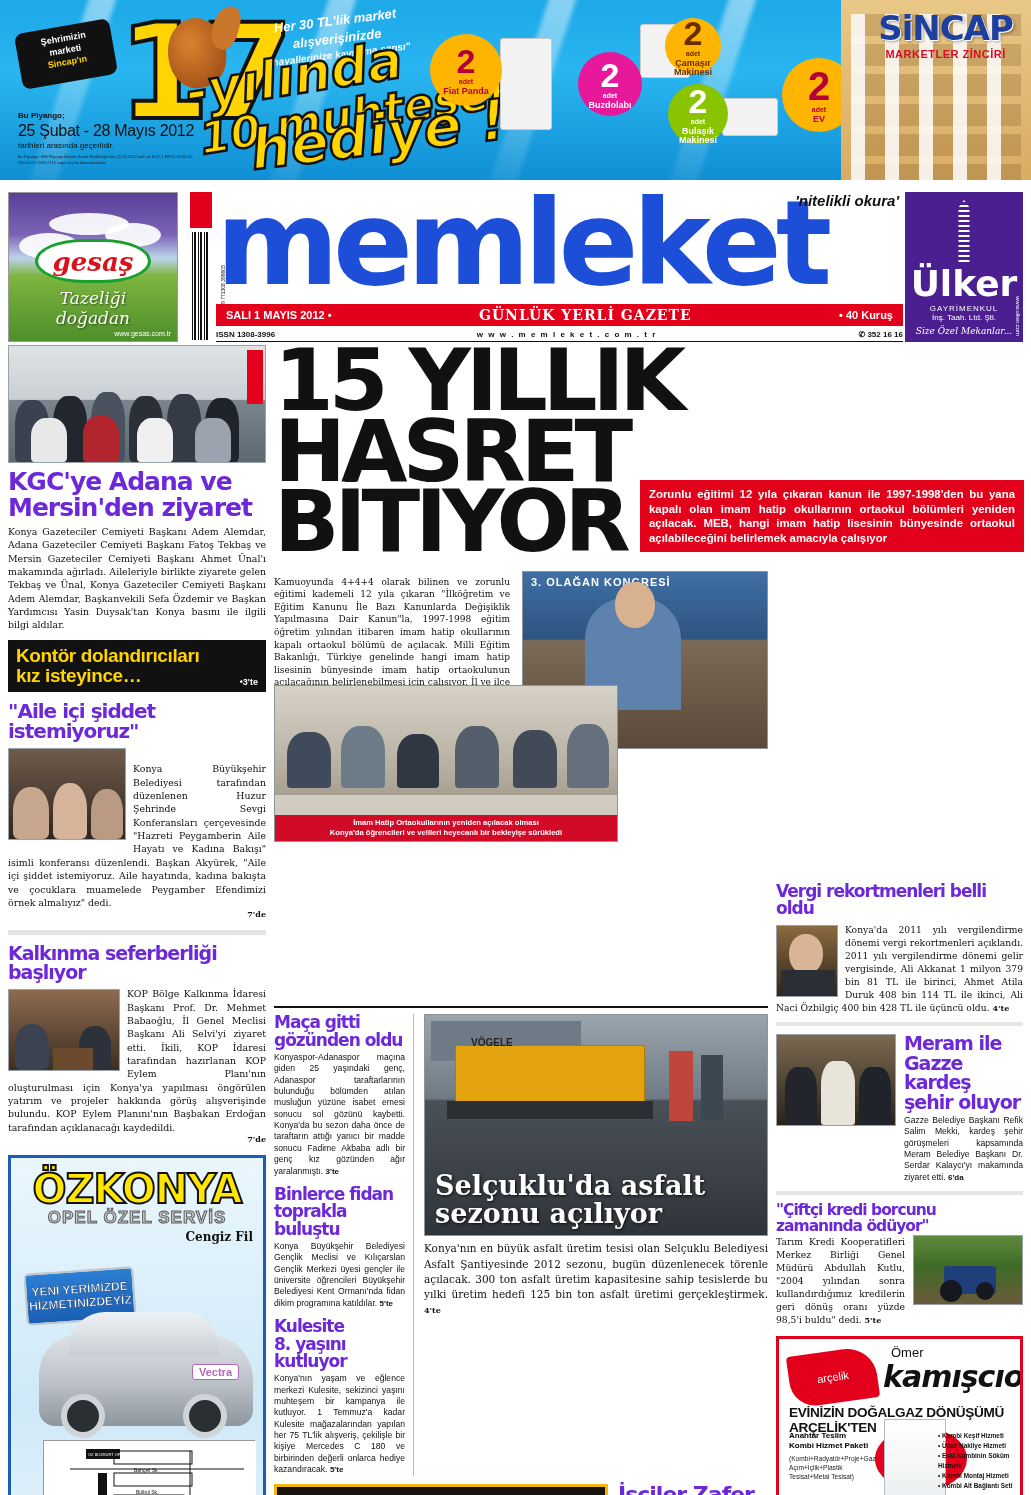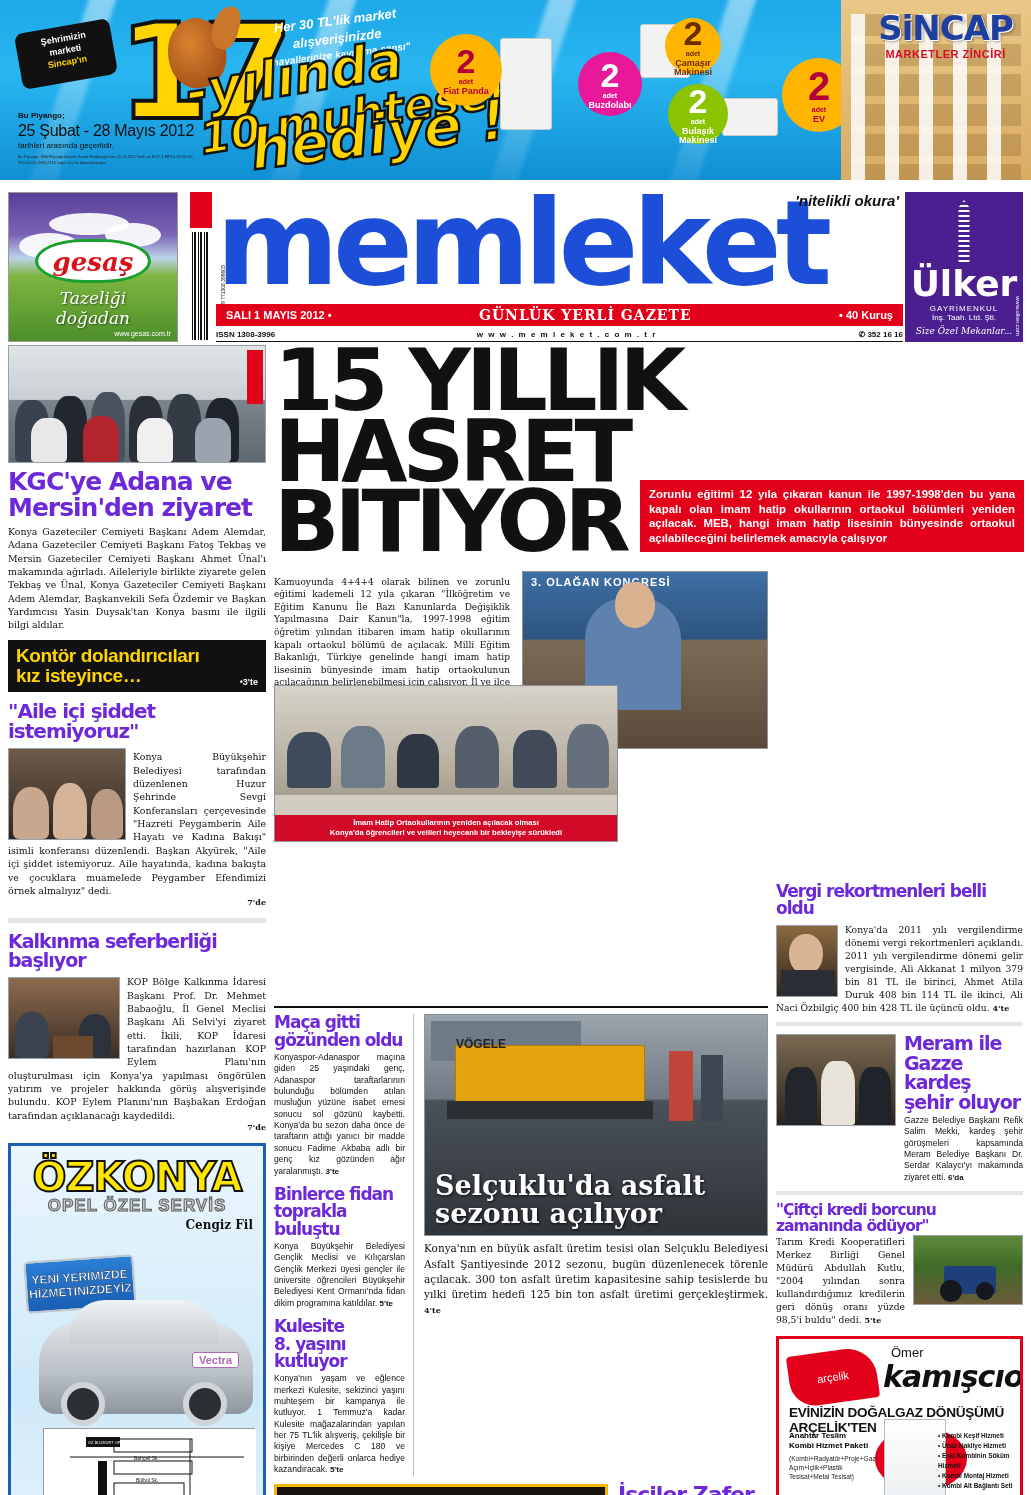--- a/index.html
+++ b/index.html
@@ -457,21 +457,21 @@
         <div class="p">•3'te</div>
       </div>
 
       <div class="hl-black" style="font-size:20px;margin-top:9px">"Aile içi şiddet istemiyoruz"</div>
       <div style="margin-top:5px;overflow:hidden">
         <div class="photo" style="float:left;width:118px;height:92px;margin:2px 7px 3px 0;background:linear-gradient(180deg,#6f5b4a,#2e2620)">
           <div class="ppl" style="left:4px;width:36px;height:52px;background:#c8a78f;border-radius:45% 45% 6px 6px"></div>
           <div class="ppl" style="left:44px;width:34px;height:56px;background:#d6b49a;border-radius:45% 45% 6px 6px"></div>
           <div class="ppl" style="left:82px;width:32px;height:50px;background:#bb9a84;border-radius:45% 45% 6px 6px"></div>
         </div>
-        <div class="body-serif" style="margin-top:4px">Konya Büyükşehir Belediyesi tarafından düzenlenen Huzur Şehrinde Sevgi Konferansları çerçevesinde "Hazreti Peygamberin Aile Hayatı ve Kadına Bakışı" isimli konferansı düzenlendi. Başkan Akyürek, "Aile içi şiddet istemiyoruz. Aile hayatında, kadına bakışta ve çocuklara muamelede Peygamber Efendimizi örnek almalıyız" dedi.</div>
+        <div class="body-serif" style="margin-top:16px">Konya Büyükşehir Belediyesi tarafından düzenlenen Huzur Şehrinde Sevgi Konferansları çerçevesinde "Hazreti Peygamberin Aile Hayatı ve Kadına Bakışı" isimli konferansı düzenlendi. Başkan Akyürek, "Aile içi şiddet istemiyoruz. Aile hayatında, kadına bakışta ve çocuklara muamelede Peygamber Efendimizi örnek almalıyız" dedi.</div>
       </div>
       <div class="body-serif pgref" style="text-align:right;margin-top:0">7'de</div>
 
       <div class="sep"></div>
 
       <div class="hl-black" style="font-size:19px">Kalkınma seferberliği başlıyor</div>
       <div style="margin-top:5px;overflow:hidden">
         <div class="photo" style="float:left;width:112px;height:82px;margin:2px 7px 3px 0;background:linear-gradient(180deg,#8d6b4f,#3c2e22)">
           <div class="ppl" style="left:6px;width:34px;height:46px;background:#3c4350;border-radius:45% 45% 6px 6px"></div>
           <div class="ppl" style="right:8px;bottom:0;width:32px;height:44px;background:#2c323c;border-radius:45% 45% 6px 6px"></div>
@@ -587,21 +587,21 @@
           <div class="body-sans" style="margin-top:3px">
             <span>Konya'nın yaşam ve eğlence merkezi Kulesite, sekizinci yaşını muhteşem bir kampanya ile kutluyor. 1 Temmuz'a kadar Kulesite mağazalarından yapılan her 75 TL'lik alışveriş, çekilişle bir kişiye Mercedes C 180 ve birbirinden değerli onlarca hediye kazandıracak.</span>
             <b class="pgref">5'te</b>
           </div>
         </div>
 
         <div style="flex:1">
           <div class="news-photo" style="height:222px;background:linear-gradient(180deg,#9aa4ad 0%,#6f7a84 38%,#4a5158 39%,#2f3439 100%)">
             <div style="position:absolute;left:6px;top:6px;width:150px;height:40px;background:#6e7b86"></div>
             <div style="position:absolute;left:30px;top:30px;width:190px;height:60px;background:#e3a30f;border:1px solid #b07c05"></div>
-            <div style="position:absolute;left:31px;top:22px;font-size:12px;font-weight:bold;color:#222">VÖGELE</div>
+            <div style="position:absolute;left:46px;top:22px;font-size:10px;font-weight:bold;color:#222">VÖGELE</div>
             <div style="position:absolute;left:22px;top:86px;width:206px;height:18px;background:#2b2f33"></div>
             <div style="position:absolute;left:244px;top:36px;width:24px;height:70px;background:#c0453a"></div>
             <div style="position:absolute;left:276px;top:40px;width:22px;height:66px;background:#3d4752"></div>
             <div class="hl-black" style="position:absolute;left:10px;bottom:8px;color:#fff;font-size:27px;font-family:'DejaVu Serif',serif;letter-spacing:0;text-shadow:1px 1px 3px rgba(0,0,0,.8)">
               <span>Selçuklu'da asfalt</span><br>
               <span>sezonu açılıyor</span>
             </div>
           </div>
           <div class="body-serif" style="font-size:10.5px;line-height:1.45">
             <span>Konya'nın en büyük asfalt üretim tesisi olan Selçuklu Belediyesi Asfalt Şantiyesinde 2012 sezonu, bugün düzenlenecek törenle açılacak. 300 ton asfalt üretim kapasitesine sahip tesislerde bu yılki üretim hedefi 125 bin ton asfalt üretimi gerçekleştirmek.</span>

